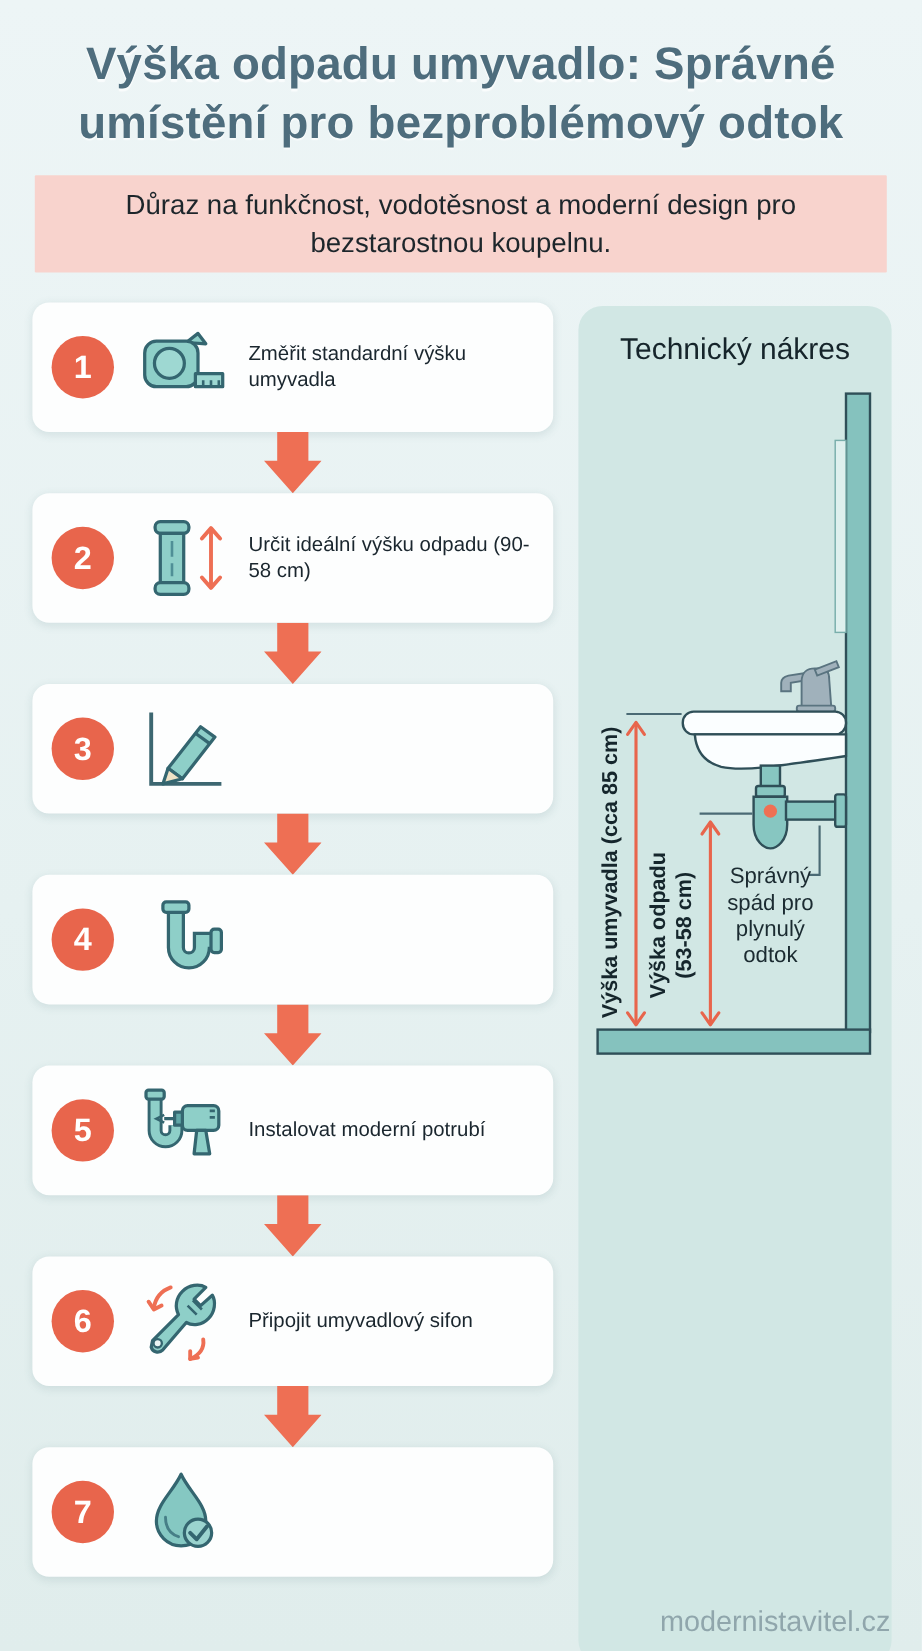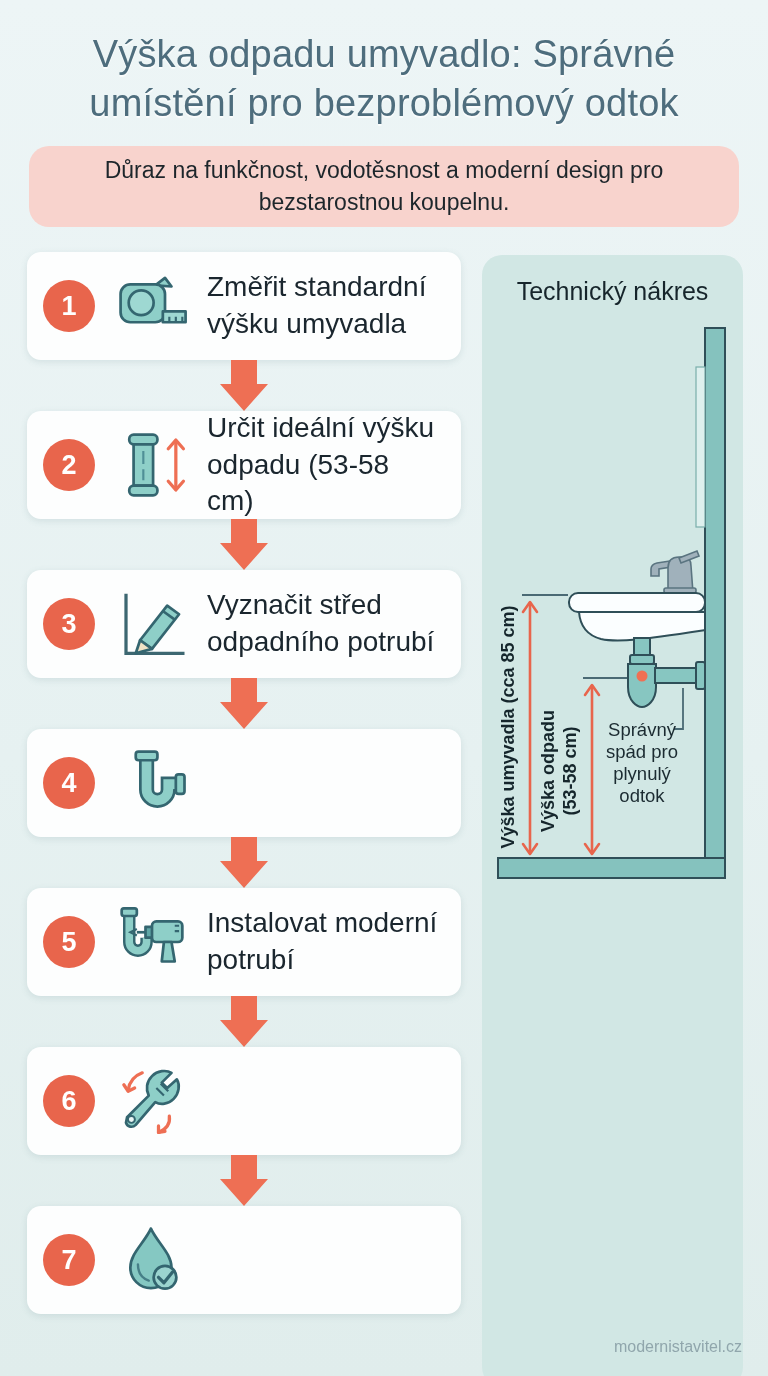--- a/index.html
+++ b/index.html
@@ -7,27 +7,27 @@
   body {
     font-family:"Liberation Sans", sans-serif;
     background:#e9f2f3;
   }
   .page {
     position:relative; width:768px; height:1376px; overflow:hidden;
     background:linear-gradient(180deg,#edf5f6 0%, #e6f1f1 55%, #e0edec 100%);
   }
   .main-title {
     position:absolute; top:30px; left:39px; width:690px;
-    text-align:center; font-size:38px; line-height:1.28; font-weight:normal;
+    text-align:center; font-size:38px; line-height:1.28; font-weight:bold;
     color:#4e6d7d; letter-spacing:.2px;
     text-shadow:0 2px 1px rgba(255,255,255,.75);
   }
   .banner {
     position:absolute; top:146px; left:29px; width:710px; height:81px;
-    background:#f8d3cd; border-radius:20px;
+    background:#f8d3cd; border-radius:1px;
     display:flex; align-items:center; justify-content:center;
   }
   .banner-text {
     width:640px; text-align:center; font-size:23px; line-height:1.35;
     color:#1d262b; font-weight:500;
   }
   .steps-col {
     position:absolute; top:252px; left:27px; width:434px;
     display:flex; flex-direction:column;
   }
@@ -39,39 +39,39 @@
   .step-num {
     flex:0 0 52px; width:52px; height:52px; border-radius:50%;
     background:#e8654c; color:#fff; font-size:27px; font-weight:bold;
     display:flex; align-items:center; justify-content:center; margin-right:18px;
   }
   .step-icon-box {
     flex:0 0 78px; width:78px; height:78px; margin-right:16px;
     display:flex; align-items:center; justify-content:center;
   }
   .step-label {
-    width:236px; font-size:28px; line-height:1.32; color:#1a262e; font-weight:500;
+    width:236px; font-size:17px; line-height:1.32; color:#1a262e; font-weight:500;
   }
   .arrow-gap {
     height:51px; display:flex; align-items:center; justify-content:center;
   }
   .panel {
     position:absolute; left:482px; top:255px; width:261px; height:1132px;
     background:#d1e7e4; border-radius:20px;
   }
   .panel-title {
     position:absolute; top:22px; left:0; width:100%;
     text-align:center; font-size:25px; font-weight:500; color:#16252b;
   }
   .diagram-svg { position:absolute; left:0; top:0; width:261px; height:1058px; }
   .dim-label { font-size:18px; font-weight:bold; fill:#15262c; }
   .note-label { font-size:18.5px; font-weight:500; fill:#1b2b31; }
   .footer {
     position:absolute; top:1338px; right:26px;
-    font-size:16px; color:#90a6ac;
+    font-size:24px; color:#90a6ac;
   }
   .icon-stroke { stroke:#346670; stroke-width:2.5; stroke-linejoin:round; }
 </style>
 </head>
 <body>
 
 <div class="page">
 
   <h1 class="main-title">Výška odpadu umyvadlo: Správné umístění pro bezproblémový odtok</h1>
 
@@ -108,39 +108,38 @@
           <rect x="19" y="17" width="18" height="38" fill="#8ecfc8" class="icon-stroke"></rect>
           <rect x="15" y="55" width="26" height="9" rx="4" fill="#8ecfc8" class="icon-stroke"></rect>
           <path d="M28 23 v12 M28 40 v10" stroke="#4f8f96" stroke-width="2" fill="none"></path>
           <g stroke="#ee6f54" stroke-width="3" fill="none" stroke-linecap="round" stroke-linejoin="round">
             <path d="M58 14 V58"></path>
             <path d="M51 21 L58 13 L65 21"></path>
             <path d="M51 51 L58 59 L65 51"></path>
           </g>
         </svg>
       </div>
-      <div class="step-label">Určit ideální výšku odpadu (53-58 cm)</div>
+      <div class="step-label">Určit ideální výšku odpadu (90-58 cm)</div>
     </div>
     <div class="arrow-gap">
       <svg width="48" height="51" viewBox="0 0 48 51">
           <path d="M11 0 h26 v24 h11 L24 51 L0 24 h11 Z" fill="#ee6f54"></path>
         </svg>
     </div>
 
     <div class="step-card">
       <div class="step-num">3</div>
       <div class="step-icon-box">
         <svg width="78" height="78" viewBox="0 0 72 72">
           <path d="M12 8 V63 H66" stroke="#3d6771" stroke-width="3" fill="none"></path>
           <path d="M25 51 L50 19 L61 27 L36 59 Z" fill="#8ecfc8" class="icon-stroke"></path>
           <path d="M46 24 L57 32" stroke="#346670" stroke-width="2.5" fill="none"></path>
           <path d="M25 51 L36 59 L21 63 Z" fill="#efe2c6" class="icon-stroke"></path>
         </svg>
       </div>
-      <div class="step-label">Vyznačit střed odpadního potrubí</div>
     </div>
     <div class="arrow-gap">
       <svg width="48" height="51" viewBox="0 0 48 51">
           <path d="M11 0 h26 v24 h11 L24 51 L0 24 h11 Z" fill="#ee6f54"></path>
         </svg>
     </div>
 
     <div class="step-card">
       <div class="step-num">4</div>
       <div class="step-icon-box">
@@ -189,20 +188,21 @@
           <circle cx="17" cy="53" r="3.2" fill="#eaf6f5" stroke="#346670" stroke-width="1.8"></circle>
           <path d="M40 24 l7 7 M44 20 l7 7" stroke="#346670" stroke-width="2"></path>
           <g stroke="#ee6f54" stroke-width="3" fill="none" stroke-linecap="round" stroke-linejoin="round">
             <path d="M27 10 C19 13 15 19 14 26"></path>
             <path d="M10 21 L14 27 L20 24"></path>
             <path d="M52 50 C53 57 49 62 42 65"></path>
             <path d="M48 64 L42 65 L42 59"></path>
           </g>
         </svg>
       </div>
+      <div class="step-label">Připojit umyvadlový sifon</div>
     </div>
     <div class="arrow-gap">
       <svg width="48" height="51" viewBox="0 0 48 51">
           <path d="M11 0 h26 v24 h11 L24 51 L0 24 h11 Z" fill="#ee6f54"></path>
         </svg>
     </div>
 
     <div class="step-card">
       <div class="step-num">7</div>
       <div class="step-icon-box">

